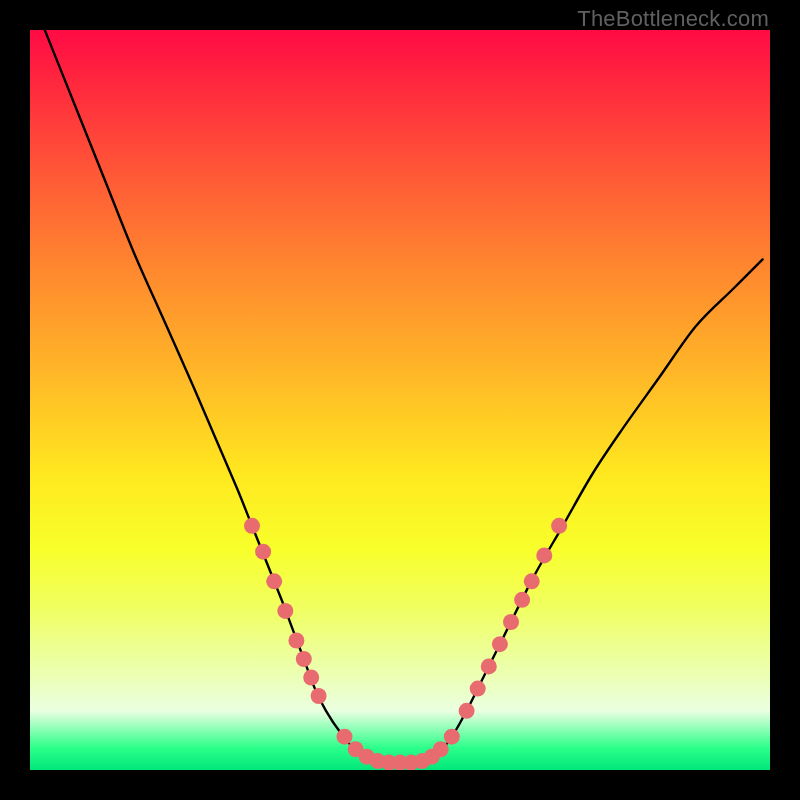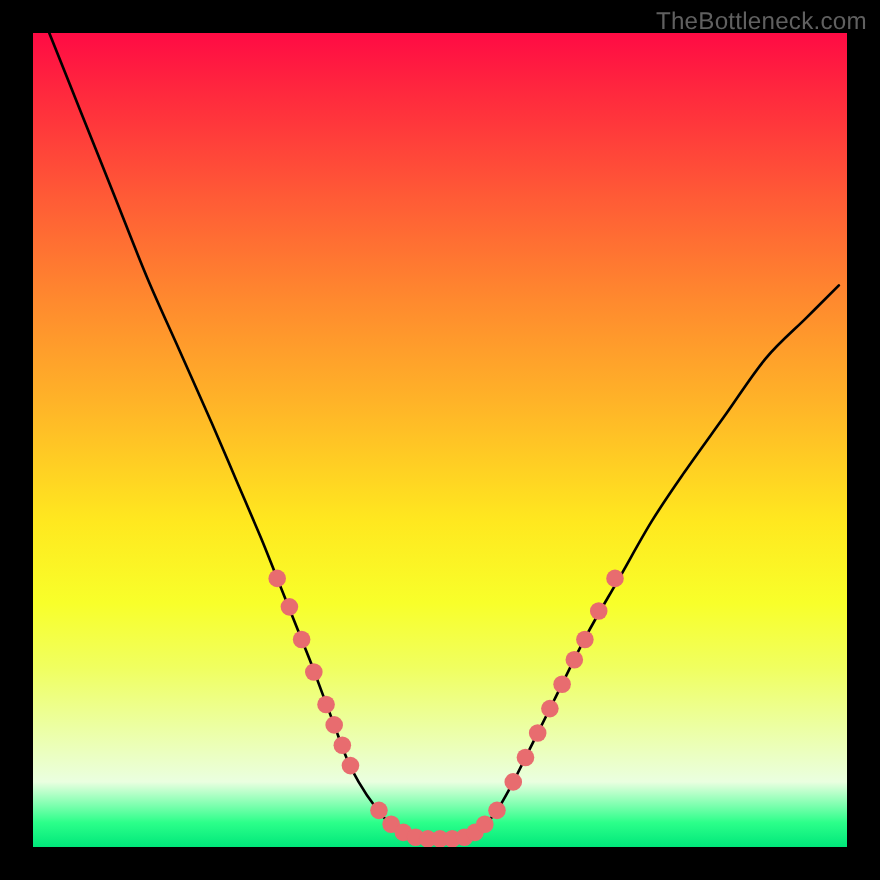--- a/index.html
+++ b/index.html
@@ -35,21 +35,21 @@
       #f0ff60 78%,
       #ecffa0 85%,
       #eaffe0 92%,
       #2cff8a 97%,
       #00e77a 100%
     );
   }
   .watermark {
     position: absolute;
     top: 6px;
-    right: 12px;
+    right: 31px;
     color: #606060;
     font-size: 22px;
     letter-spacing: 0.2px;
     font-weight: 400;
     user-select: none;
   }
   svg.overlay {
     position: absolute;
     left: 0;
     top: 0;

